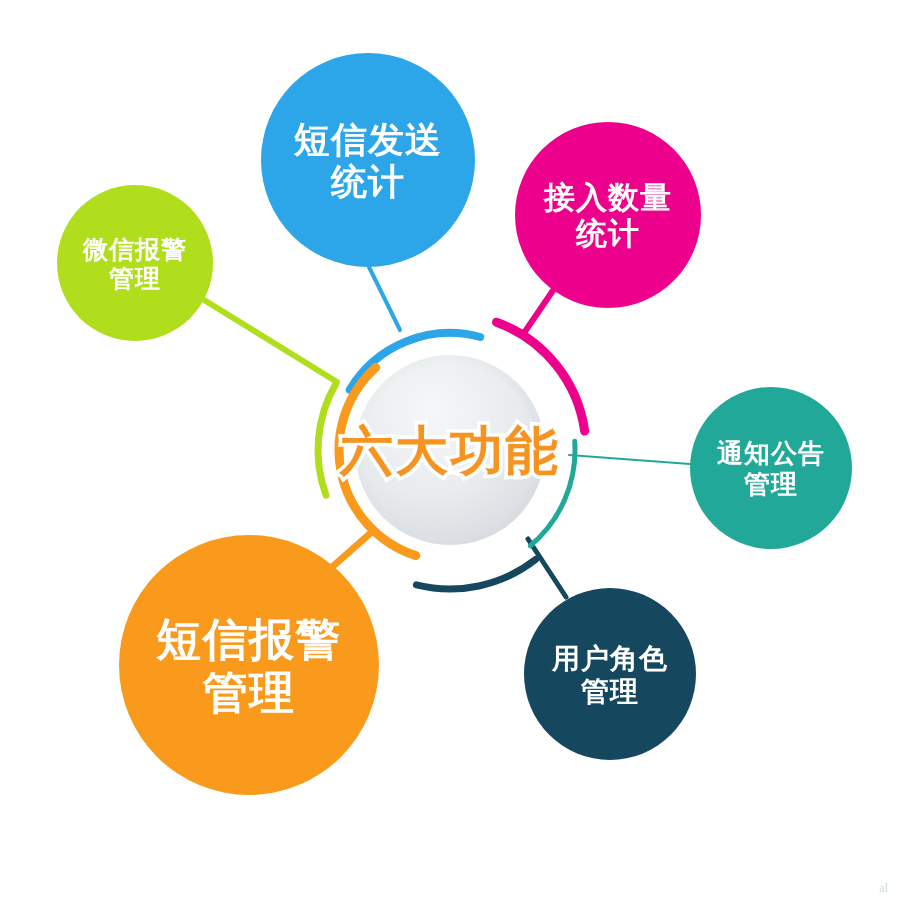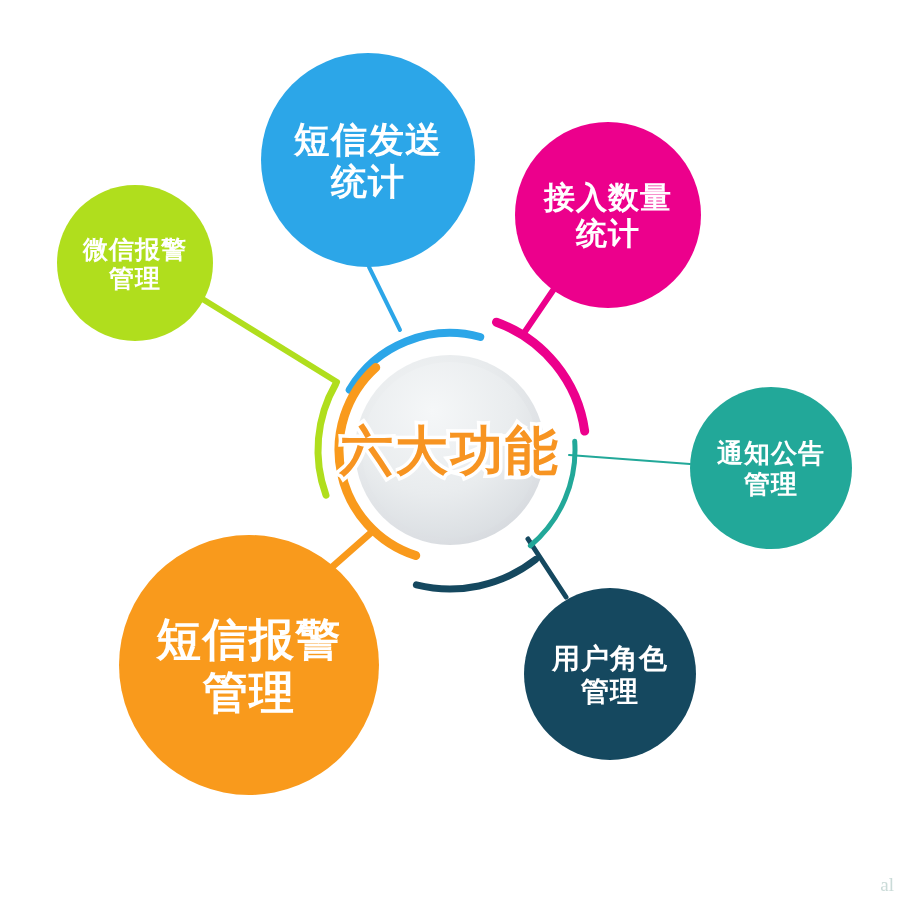--- a/index.html
+++ b/index.html
@@ -24,23 +24,23 @@
   #diagram-svg {
     position: absolute;
     left: 0;
     top: 0;
     width: 900px;
     height: 900px;
     display: block;
   }
   .watermark {
     position: absolute;
-    right: 6px;
+    right: 12px;
     bottom: 4px;
-    font-size: 19px;
+    font-size: 12px;
     color: #b9cfcb;
     opacity: 0.75;
     font-family: "Liberation Serif", "DejaVu Serif", serif;
   }
 </style>
 </head>
 <body>
 
 <div id="diagram-root">
 

